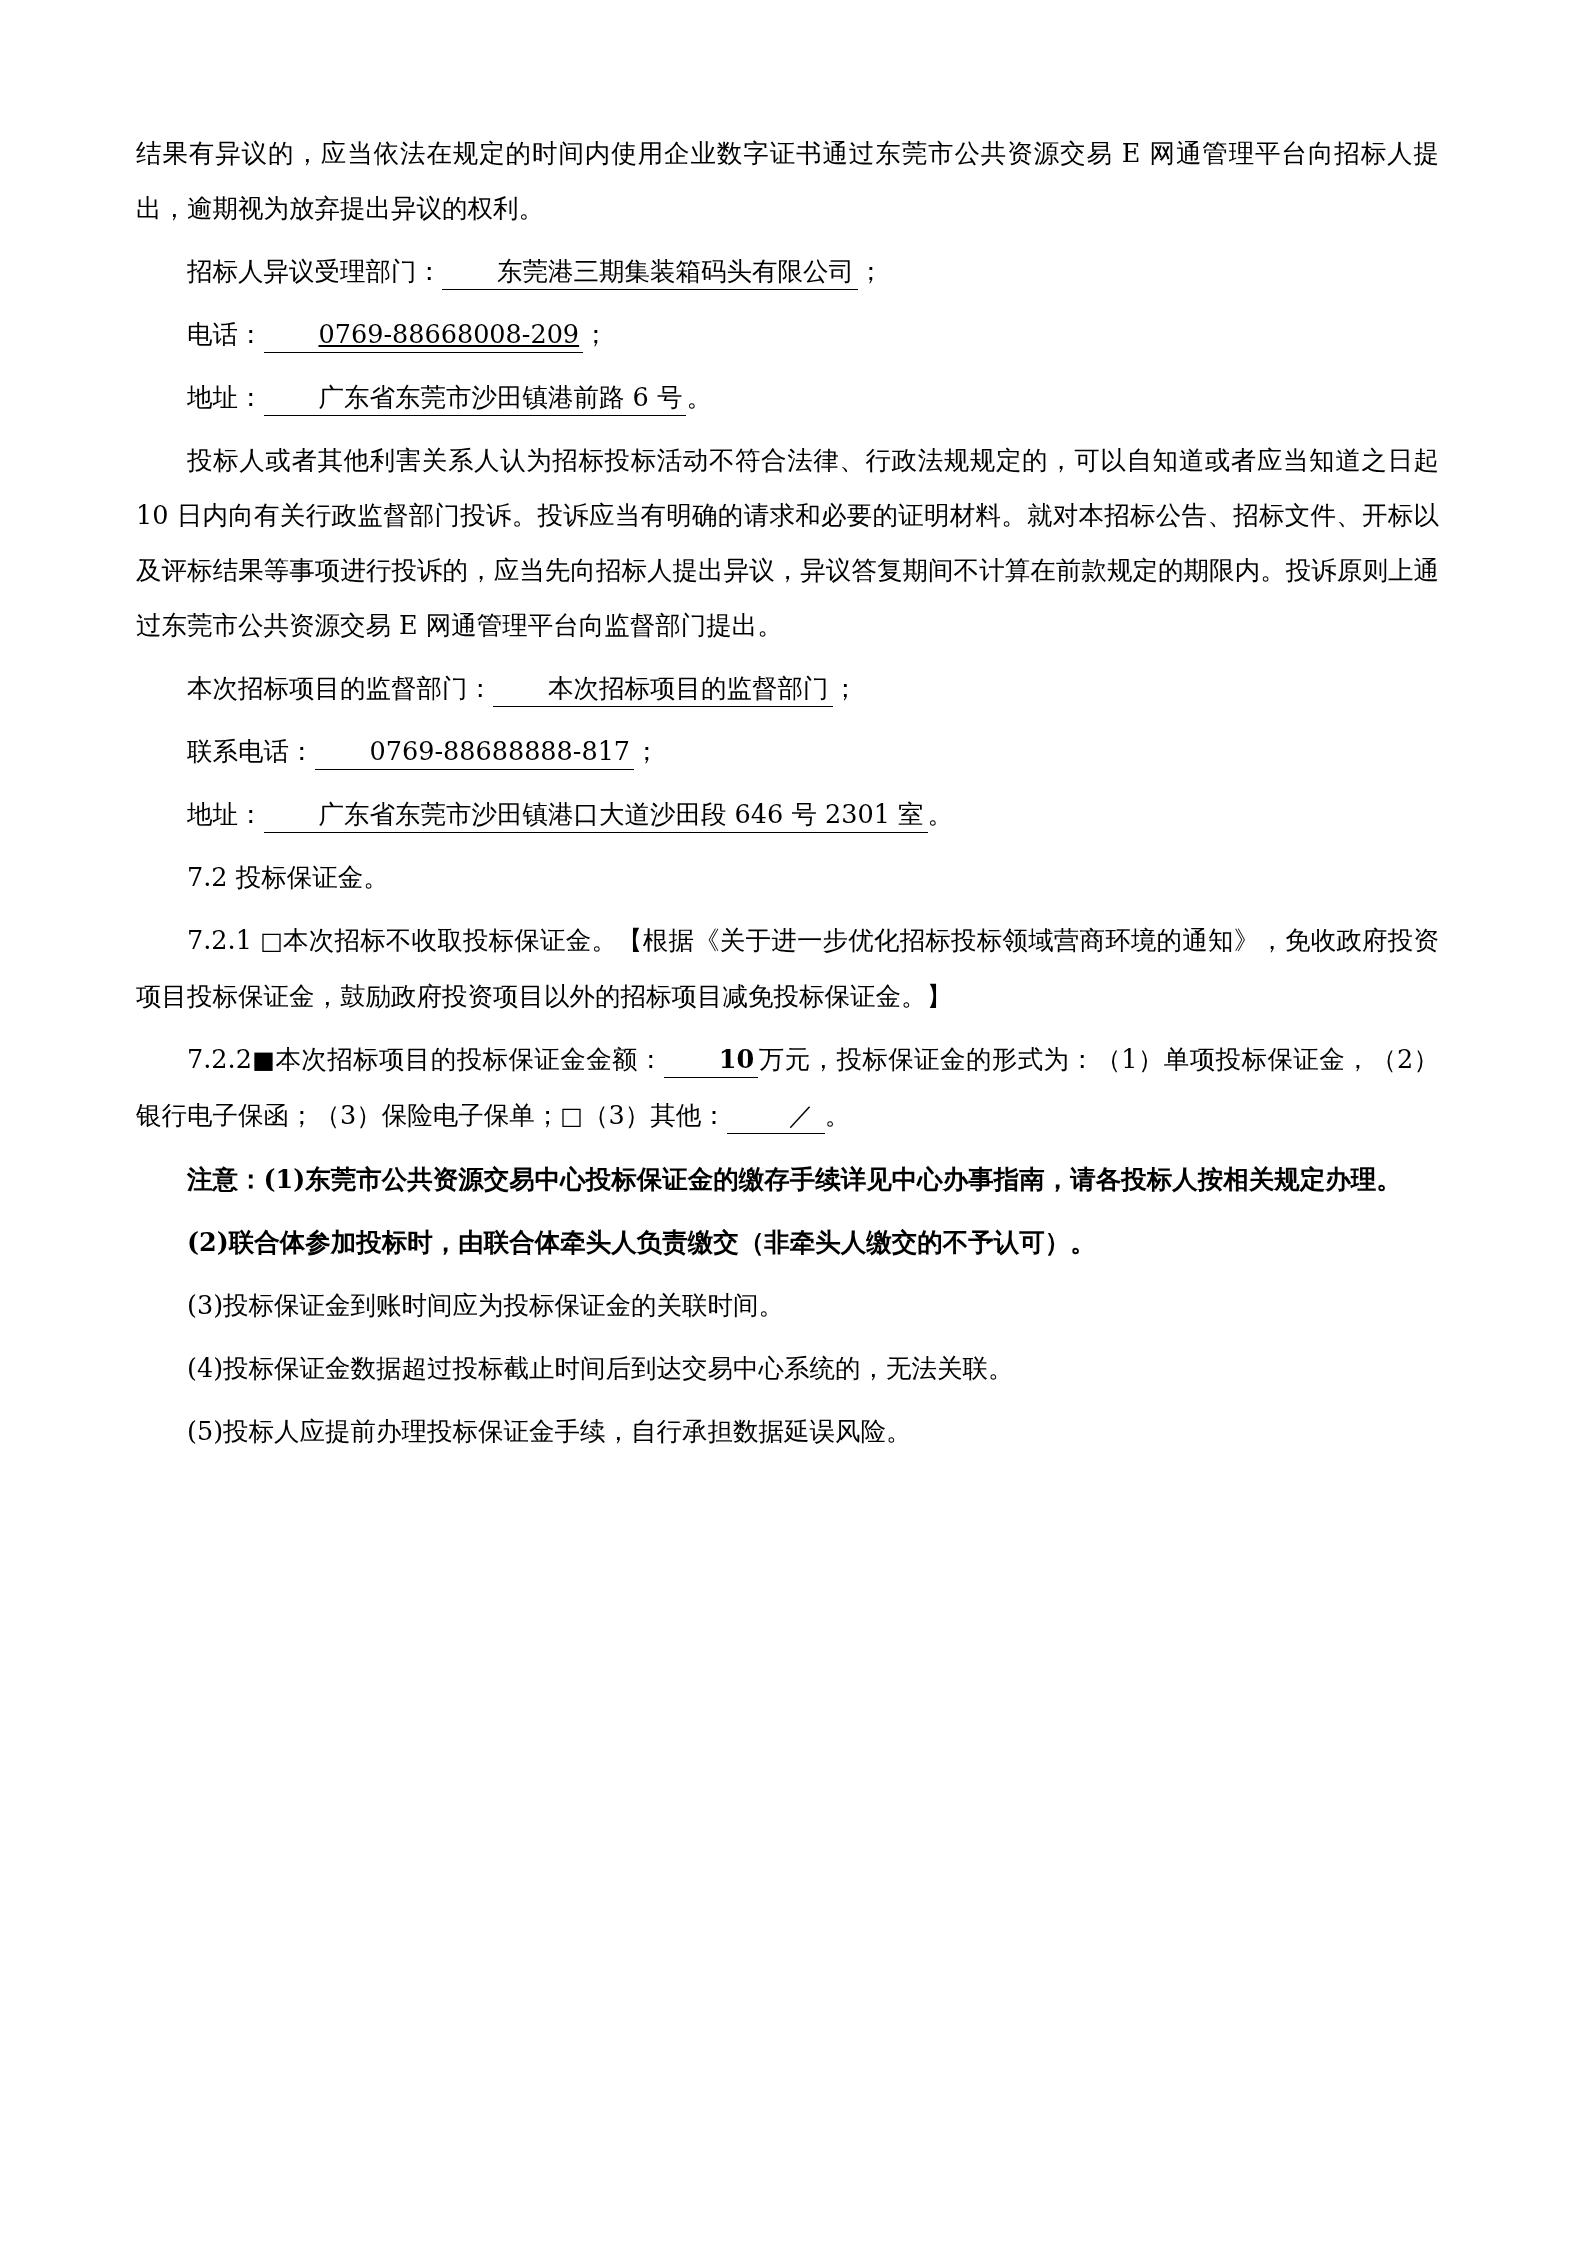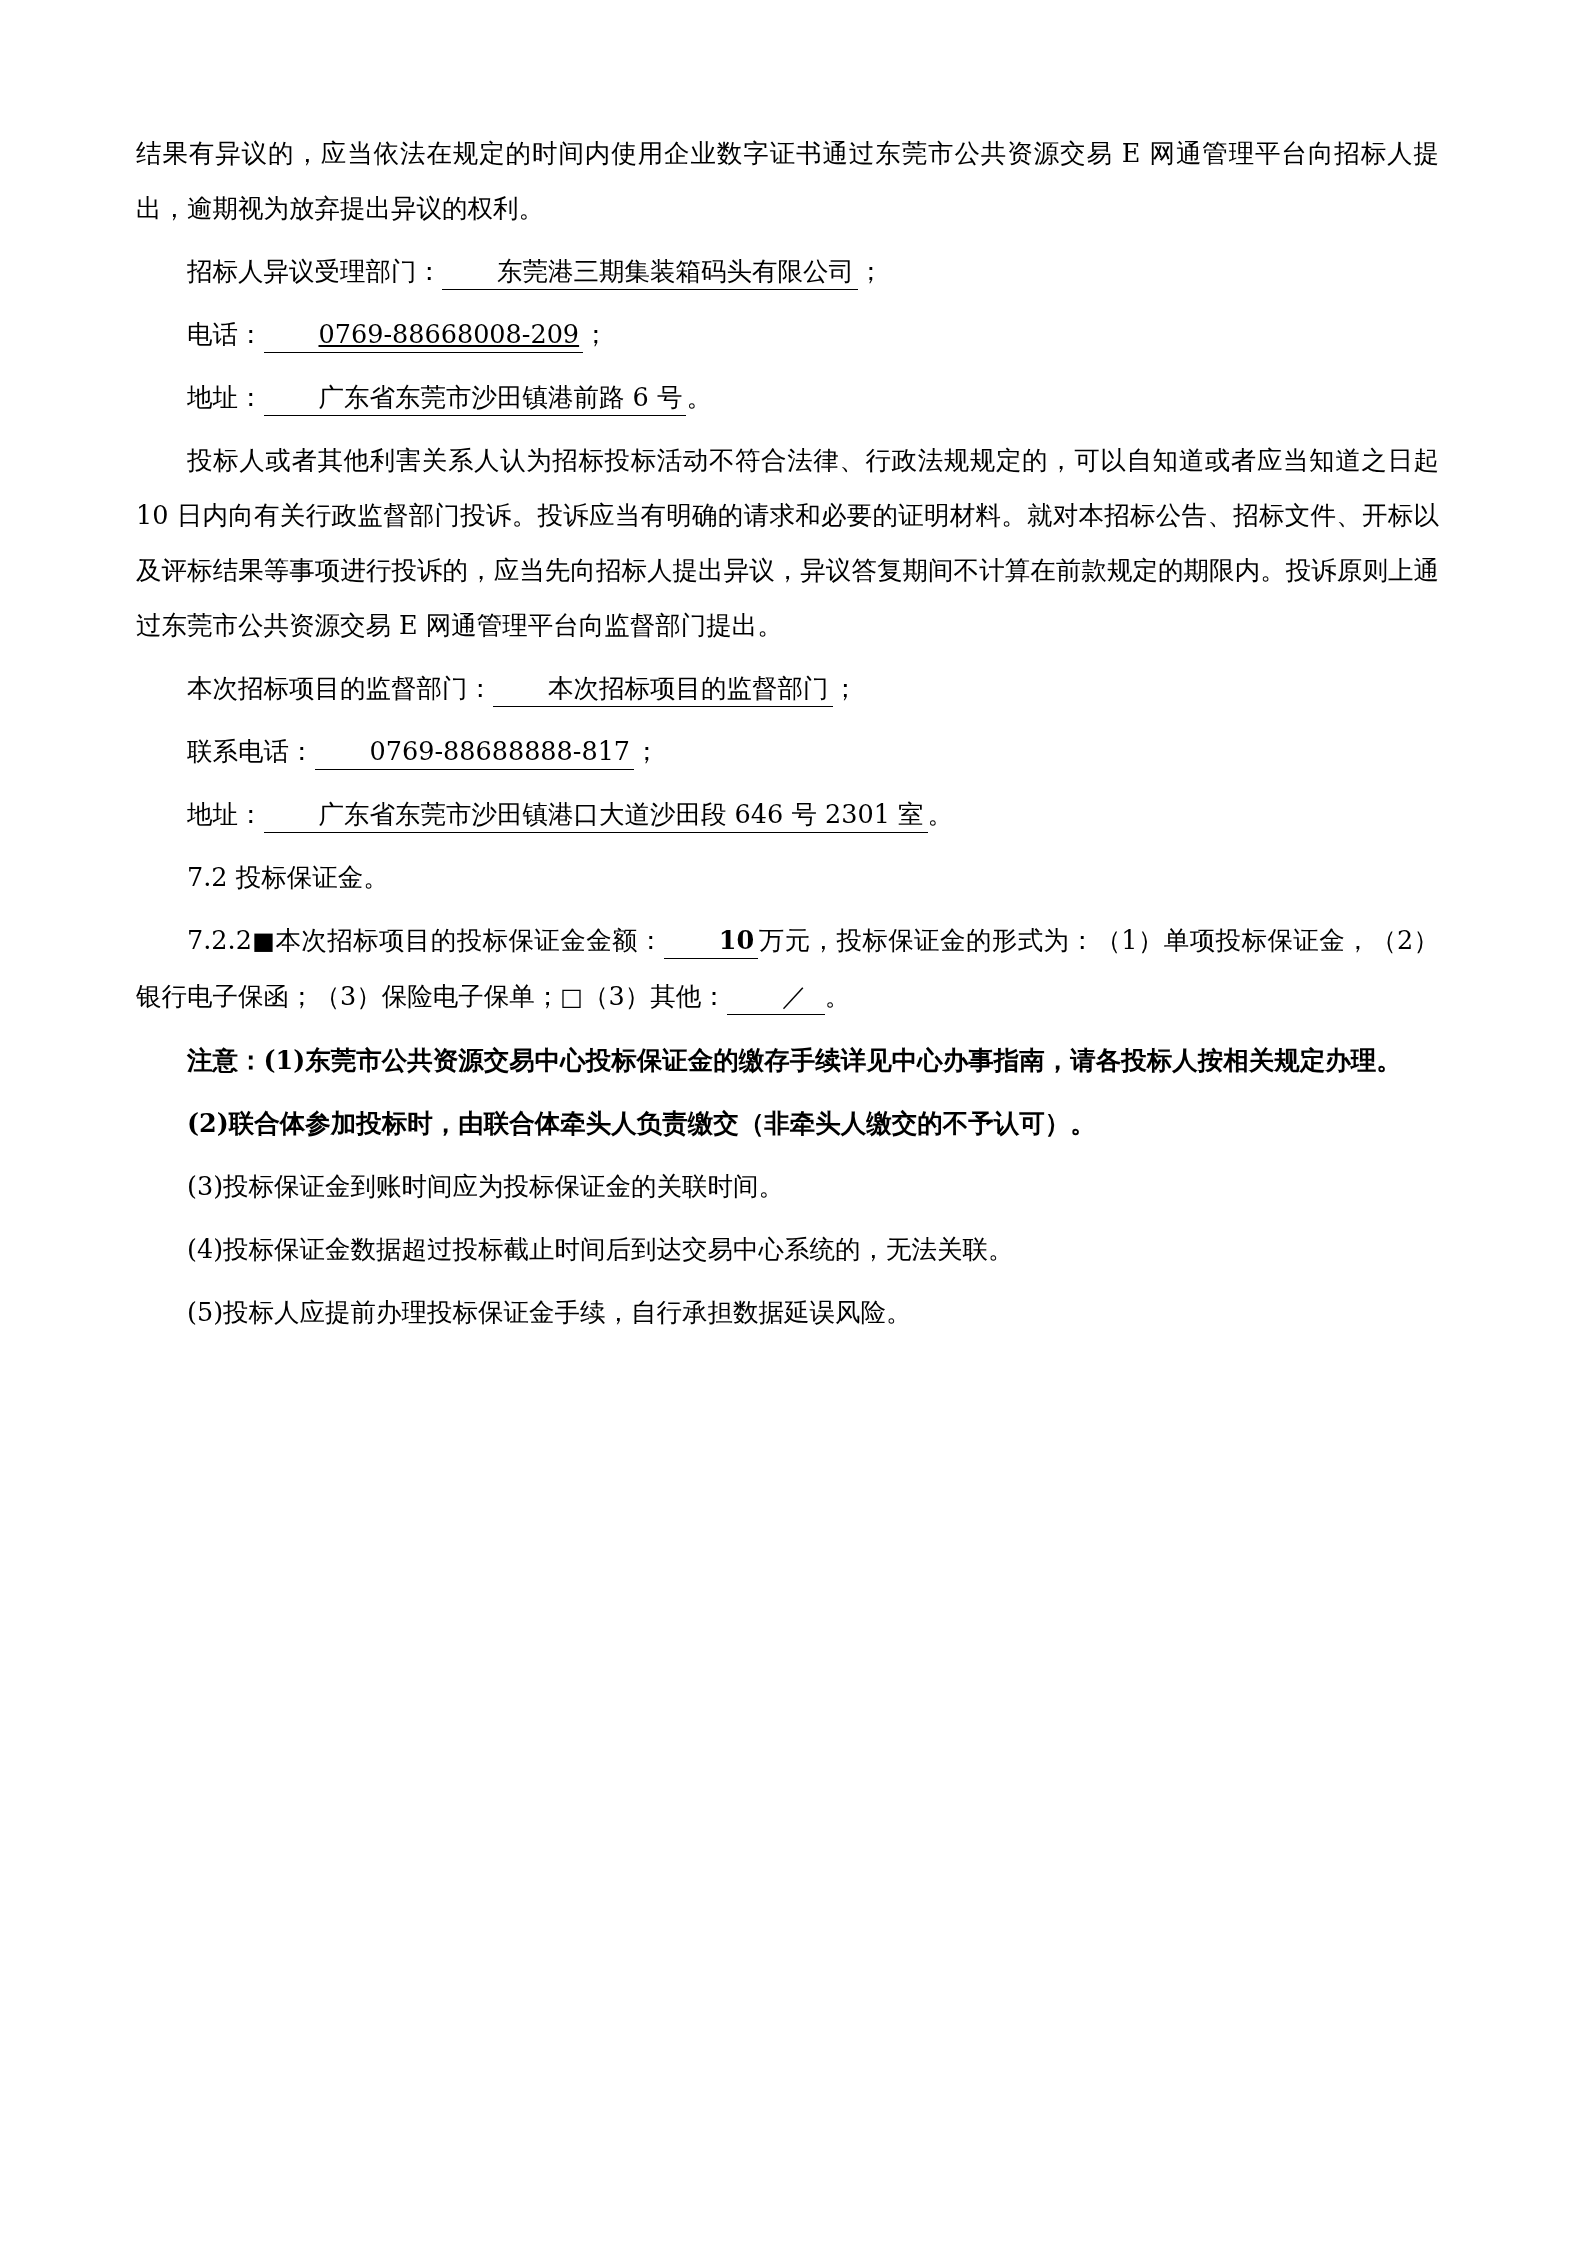--- a/index.html
+++ b/index.html
@@ -29,20 +29,21 @@
   }
   p {
     margin: 8px;
   }
   .indent {
     text-indent: 51px;
   }
   .fill {
     display: inline-block;
     border-bottom: 1.5px solid #000;
+    text-align: center;
     padding: 0 4px;
     line-height: 36px;
     vertical-align: baseline;
   }
   .fill.w1 { min-width: 300px; }
   .fill.w2 { min-width: 210px; text-decoration: underline; }
   .fill.w3 { min-width: 300px; }
   .fill.w4 { min-width: 245px; }
   .fill.w5 { min-width: 215px; }
   .fill.w6 { min-width: 425px; }
@@ -95,20 +96,24 @@
     <p class="indent">
       <span>联系电话：</span><span class="fill w5 num">0769-88688888-817</span>；
     </p>
 
     <p class="indent">
       <span>地址：</span><span class="fill w6">广东省东莞市沙田镇港口大道沙田段 646 号 2301 室</span>。
     </p>
 
     <p class="indent">7.2  投标保证金。</p>
 
+    <p class="indent">
+      <span>7.2.1</span>
+      <span class="box-empty"></span><span>本次招标不收取投标保证金。【根据《关于进一步优化招标投标领域营商环境的通知》，免收政府投资项目投标保证金，鼓励政府投资项目以外的招标项目减免投标保证金。】</span>
+    </p>
 
     <p class="indent">
       <span>7.2.2</span><span class="box-filled"></span><span>本次招标项目的投标保证金金额：</span><span class="fill amount bold num">10</span><span>万元，投标保证金的形式为：（1）单项投标保证金，（2）银行电子保函；（3）保险电子保单；</span><span class="box-empty"></span><span>（3）其他：</span><span class="fill other">／</span><span>。</span>
     </p>
 
     <p class="indent bold">
       <span>注意：</span><span>(1)东莞市公共资源交易中心投标保证金的缴存手续详见中心办事指南，请各投标人按相关规定办理。</span>
     </p>
 
     <p class="note-line bold">(2)联合体参加投标时，由联合体牵头人负责缴交（非牵头人缴交的不予认可）。</p>

